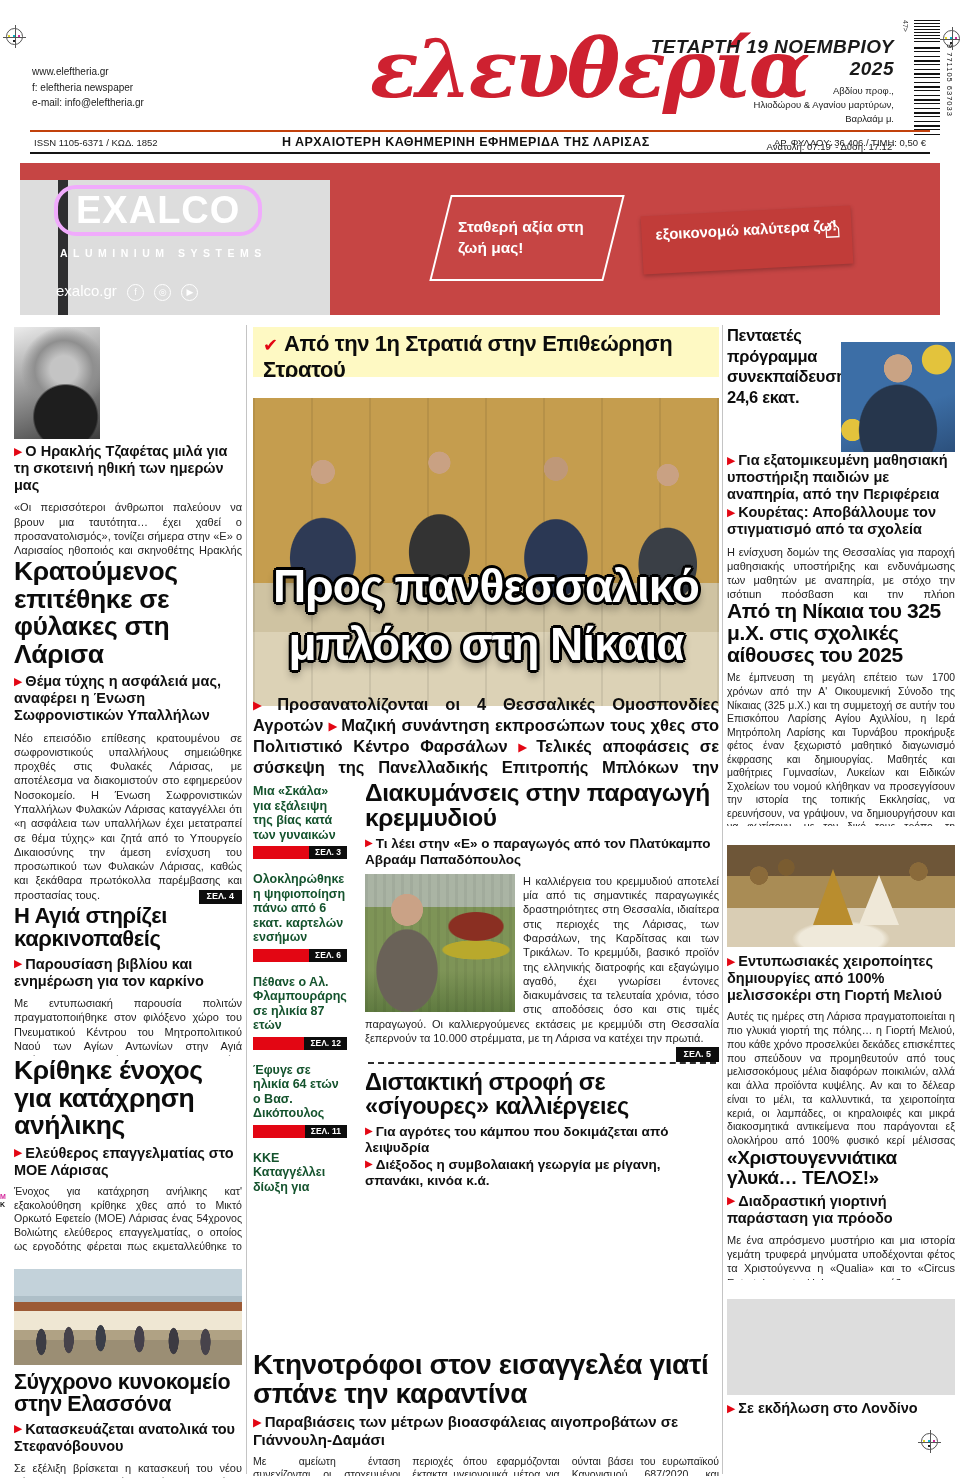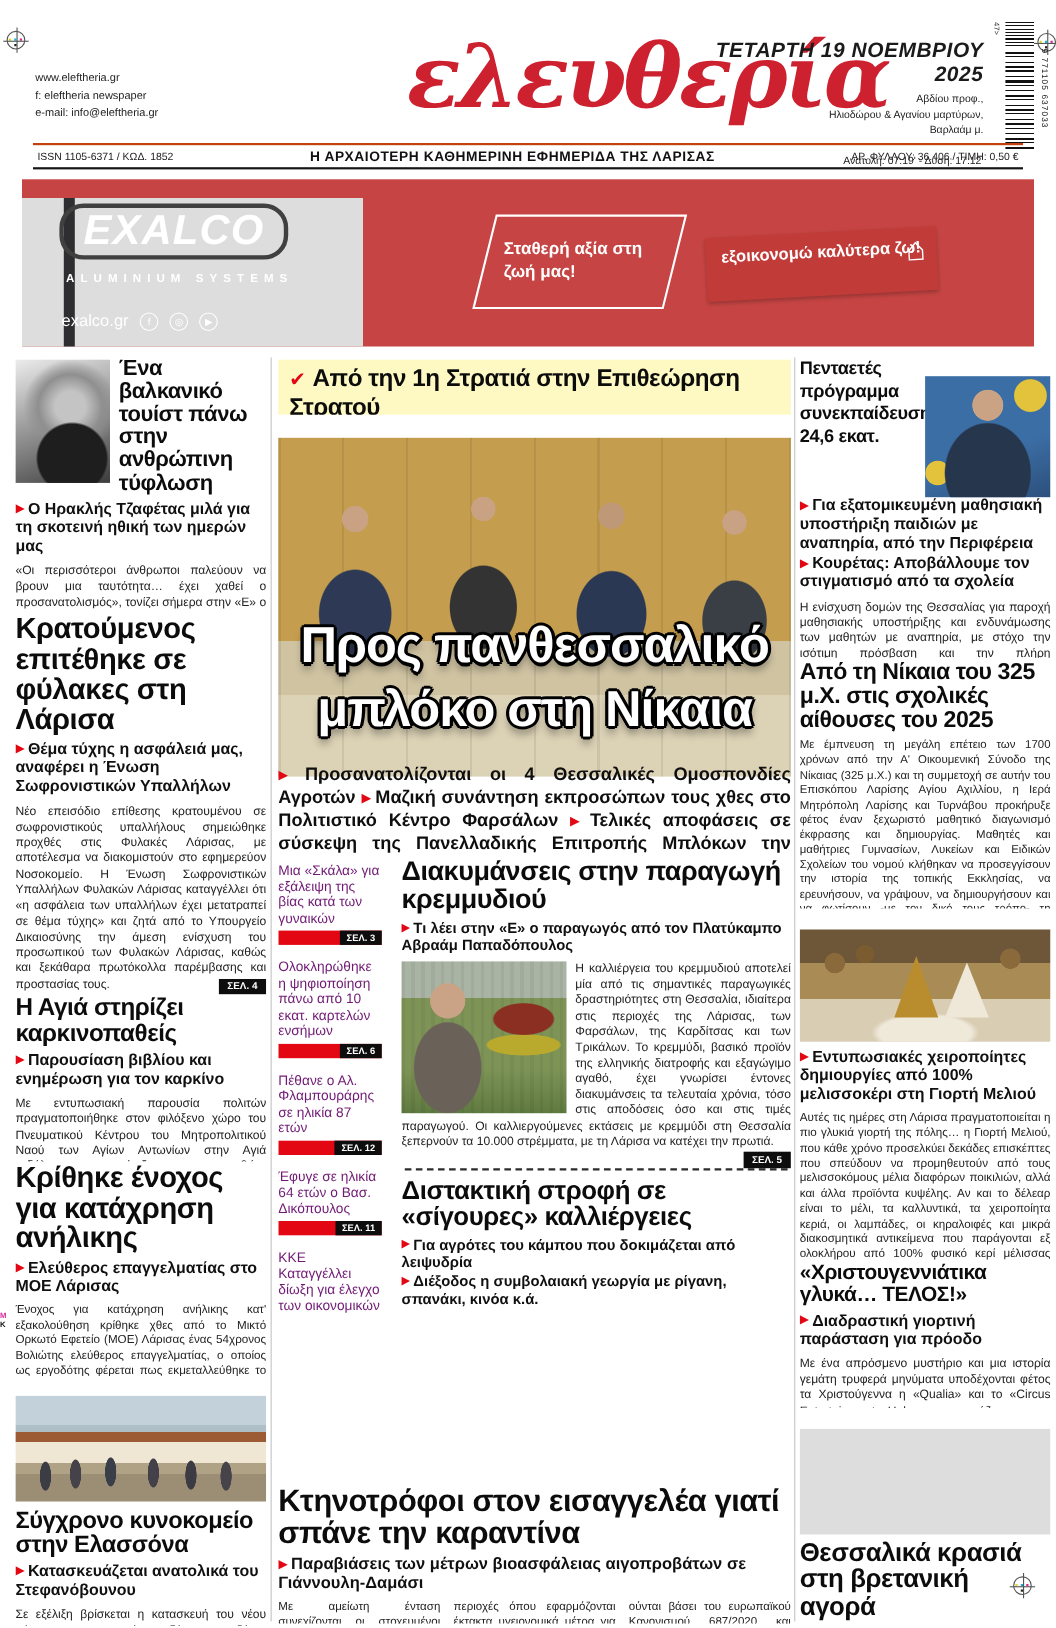--- a/index.html
+++ b/index.html
@@ -36,21 +36,21 @@
   .edge-cmyk{position:absolute;left:0;top:1193px;width:8px;font-size:7px;line-height:1.2;font-weight:700;}
 
   
   .ad{position:absolute;left:20px;top:163px;width:920px;height:152px;background:#c64544;overflow:hidden;}
   .ad-photo{position:absolute;right:0;top:0;width:310px;height:152px;
     background:
       radial-gradient(circle 17px at 76% 24%, #c9a286 0 92%, transparent 95%),
       radial-gradient(ellipse 58px 70px at 76% 78%, #23232b 0 62%, transparent 64%),
       linear-gradient(100deg,#5c6b5d 0 8%,#8a9b84 26%,#c2ccba 48%,#8e9a8a 60%,#57504a 72%,#3c3833 100%);}
   .ad-photo::before{content:"";position:absolute;left:38px;top:0;width:10px;height:100%;background:#2e2e30;}
-  .ad-logo{position:absolute;left:34px;top:22px;border:4px solid #404040;border-radius:22px;padding:0 18px;font-style:italic;}
+  .ad-logo{position:absolute;left:34px;top:22px;border:4px solid #f0abfc;border-radius:22px;padding:0 18px;}
   .ad-logo-text{font-size:38px;font-weight:800;letter-spacing:1px;color:#fff;}
   .ad-sub{position:absolute;left:40px;top:84px;color:#fff;font-size:10.5px;letter-spacing:5.5px;font-weight:700;}
   .ad-site-row{position:absolute;left:36px;bottom:14px;color:#fff;font-size:15px;font-weight:400;}
   .soc{display:inline-block;width:15px;height:15px;border:1px solid #fff;border-radius:50%;
        font-size:9px;line-height:15px;text-align:center;color:#fff;margin-left:6px;vertical-align:1px;}
   .ad-slogan1{position:absolute;left:420px;top:32px;width:170px;height:82px;border:2px solid #fff;
               transform:skewX(-14deg);display:flex;align-items:center;}
   .ad-slogan1 span{transform:skewX(14deg);color:#fff;font-size:15.5px;font-weight:700;padding:0 16px;line-height:1.35;}
   .ad-ribbon{position:absolute;left:622px;top:48px;width:210px;height:58px;background:#c13c39;
              transform:rotate(-3deg);color:#fff;z-index:3;box-shadow:0 2px 4px rgba(0,0,0,.25);}
@@ -146,21 +146,21 @@
   .mainph{left:253px;top:381px;width:466px;height:308px;}
   .overlay-hl{position:absolute;left:0;right:0;bottom:2px;text-align:center;
     font-size:46px;font-weight:800;line-height:1.25;letter-spacing:-1px;color:#fff;
     text-shadow:3px 0 0 #000,-3px 0 0 #000,0 3px 0 #000,0 -3px 0 #000,2px 2px 0 #000,-2px -2px 0 #000,2px -2px 0 #000,-2px 2px 0 #000,0 6px 8px rgba(0,0,0,.45);}
   .deck{left:253px;top:694px;width:466px;height:86px;}
   .deck p{margin:0;font-size:16.5px;font-weight:700;line-height:1.28;text-align:justify;color:#0e0e0e;}
   .deck .arr{font-size:.7em;}
   .midwrap{left:253px;top:780px;width:466px;height:414px;}
   .briefs{position:absolute;left:0;top:4px;width:94px;}
   .brief{margin-bottom:13px;}
-  .brief .btxt{font-size:12.5px;font-weight:400;line-height:1.16;margin:0;color:#701a75;}
+  .brief .btxt{font-size:12.5px;font-weight:700;line-height:1.16;margin:0;color:#14532d;}
   .redbar{position:relative;height:13px;background:#e30613;margin-top:4px;}
   .redbar .selbox{position:absolute;right:0;top:0;float:none;margin:0;padding:1px 6px;font-size:8.5px;}
   .midmain{position:absolute;left:112px;top:0;width:354px;}
   .midmain .hl1{font-size:24.5px;}
   .midmain .hl2{font-size:23.5px;}
   .midmain .sub{font-size:13.5px;}
   .phFarmer{float:left;width:150px;height:138px;margin:6px 8px 2px 0;}
   .livestock{left:253px;top:1350px;width:466px;height:126px;}
   .livestock .hl{font-size:28px;}
   .livestock .sub{font-size:15px;}
@@ -246,21 +246,20 @@
   <div class="edge-cmyk">
     <div style="color:#d4299c;">M</div>
       <div style="color:#111;">K</div>
   </div>
   <span class="reg" style="right:22px;bottom:30px;">
       <i></i>
     </span>
 
   <article class="abs stA">
     <div class="ph ph-tzafetas phA"></div>
-    <h2 class="hl">Ένα βαλκανικό τουίστ πάνω στην ανθρώπινη τύφλωση</h2>
     <p class="sub clear"><span class="arr">▶</span><span>Ο Ηρακλής Τζαφέτας μιλά για τη σκοτεινή ηθική των ημερών μας</span></p>
     <p class="body"><span>«Οι περισσότεροι άνθρωποι παλεύουν να βρουν μια ταυτότητα… έχει χαθεί ο προσανατολισμός», τονίζει σήμερα στην «Ε» ο Λαρισαίος ηθοποιός και σκηνοθέτης Ηρακλής Τζαφέτας, συνοψίζοντας σε μία μόνο φράση το σκληρό -και βαθιά ανθρώπινο- σύμπαν μέσα στο οποίο κινείται το «The Twister – Ένα βαλκανικό τουίστ».</span></p>
 
   </article>
 
   <article class="abs stB">
     <h2 class="hl">Κρατούμενος επιτέθηκε σε φύλακες στη Λάρισα</h2>
     <p class="sub"><span class="arr">▶</span><span>Θέμα τύχης η ασφάλειά μας, αναφέρει η Ένωση Σωφρονιστικών Υπαλλήλων</span></p>
     <p class="body"><span>Νέο επεισόδιο επίθεσης κρατουμένου σε σωφρονιστικούς υπαλλήλους σημειώθηκε προχθές στις Φυλακές Λάρισας, με αποτέλεσμα να διακομιστούν στο εφημερεύον Νοσοκομείο. Η Ένωση Σωφρονιστικών Υπαλλήλων Φυλακών Λάρισας καταγγέλλει ότι «η ασφάλεια των υπαλλήλων έχει μετατραπεί σε θέμα τύχης» και ζητά από το Υπουργείο Δικαιοσύνης την άμεση ενίσχυση του προσωπικού των Φυλακών Λάρισας, καθώς και ξεκάθαρα πρωτόκολλα παρέμβασης και προστασίας τους.</span><span class="selbox">ΣΕΛ. 4</span></p>
 
@@ -306,21 +305,21 @@
 
   <section class="abs midwrap">
     <div class="briefs">
       <div class="brief">
         <p class="btxt">Μια «Σκάλα» για εξάλειψη της βίας κατά των γυναικών</p>
         <div class="redbar">
             <span class="selbox">ΣΕΛ. 3</span>
           </div>
       </div>
       <div class="brief">
-        <p class="btxt">Ολοκληρώθηκε η ψηφιοποίηση πάνω από 10 εκατ. καρτελών ενσήμων</p>
+        <p class="btxt">Ολοκληρώθηκε η ψηφιοποίηση πάνω από 6 εκατ. καρτελών ενσήμων</p>
         <div class="redbar">
             <span class="selbox">ΣΕΛ. 6</span>
           </div>
       </div>
       <div class="brief">
         <p class="btxt">Πέθανε ο Αλ. Φλαμπουράρης σε ηλικία 87 ετών</p>
         <div class="redbar">
             <span class="selbox">ΣΕΛ. 12</span>
           </div>
       </div>
@@ -389,18 +388,17 @@
 
   <article class="abs stR4">
     <h2 class="hl">«Χριστουγεννιάτικα γλυκά… ΤΕΛΟΣ!»</h2>
     <p class="sub"><span class="arr">▶</span><span>Διαδραστική γιορτινή παράσταση για πρόοδο</span></p>
     <p class="body"><span>Με ένα απρόσμενο μυστήριο και μια ιστορία γεμάτη τρυφερά μηνύματα υποδέχονται φέτος τα Χριστούγεννα η «Qualia» και το «Circus Entertainment Hub», παρουσιάζοντας την παιδική θεατρική παράσταση «Χριστουγεννιάτικα γλυκά ΤΕΛΟΣ!».</span></p>
 
   </article>
 
   <article class="abs stR5">
     <div class="ph ph-wine phR5"></div>
-    <h2 class="hl">Θεσσαλικά κρασιά στη βρετανική αγορά</h2>
     <p class="sub"><span class="arr">▶</span><span>Σε εκδήλωση στο Λονδίνο</span></p>
 
   </article>
 
 </div>
 
 </body></html>

